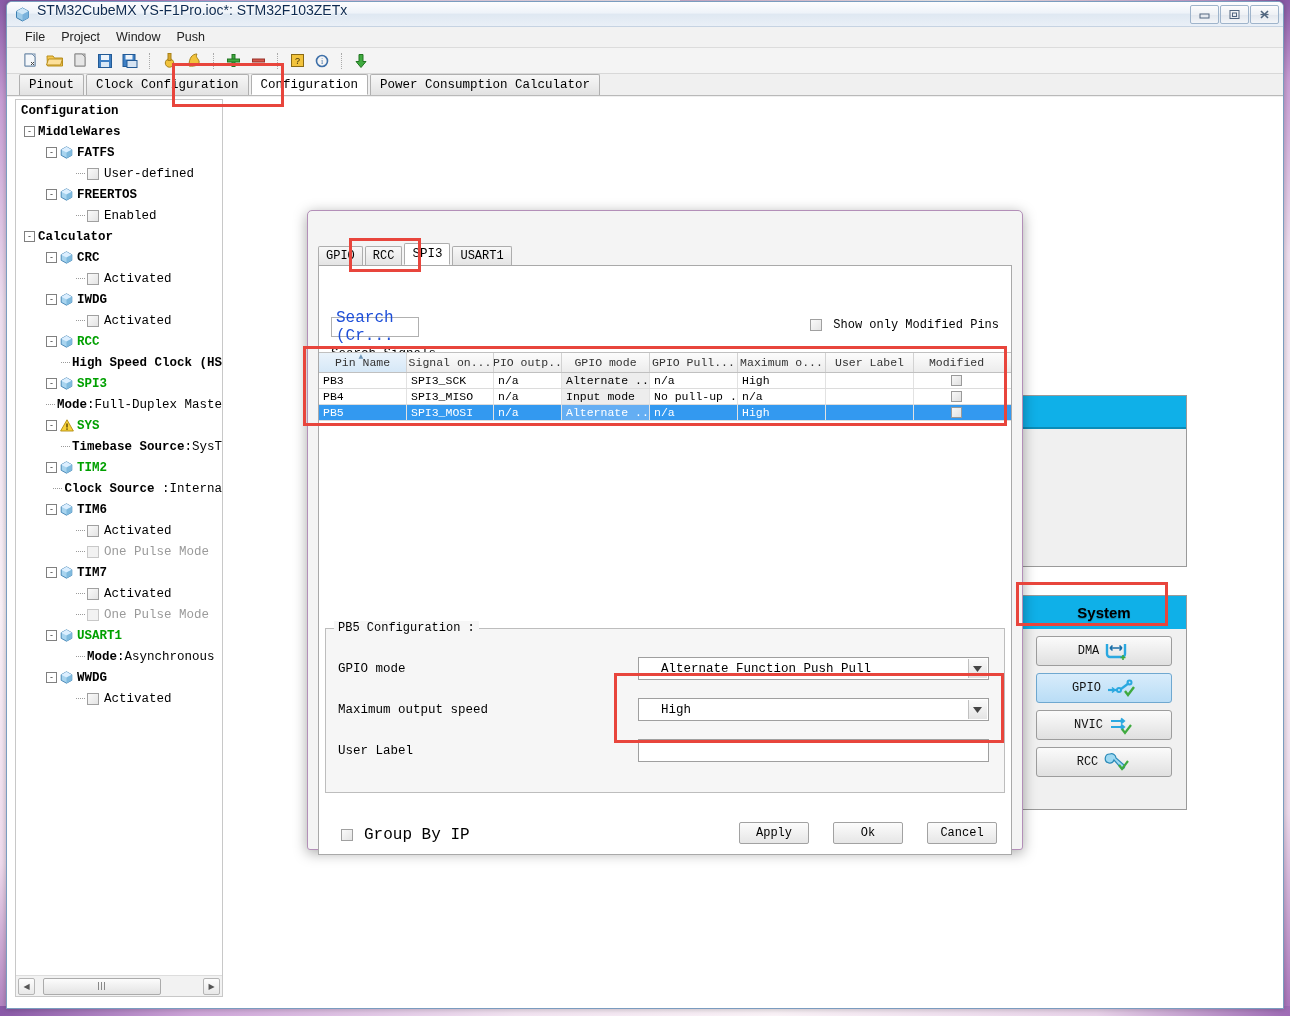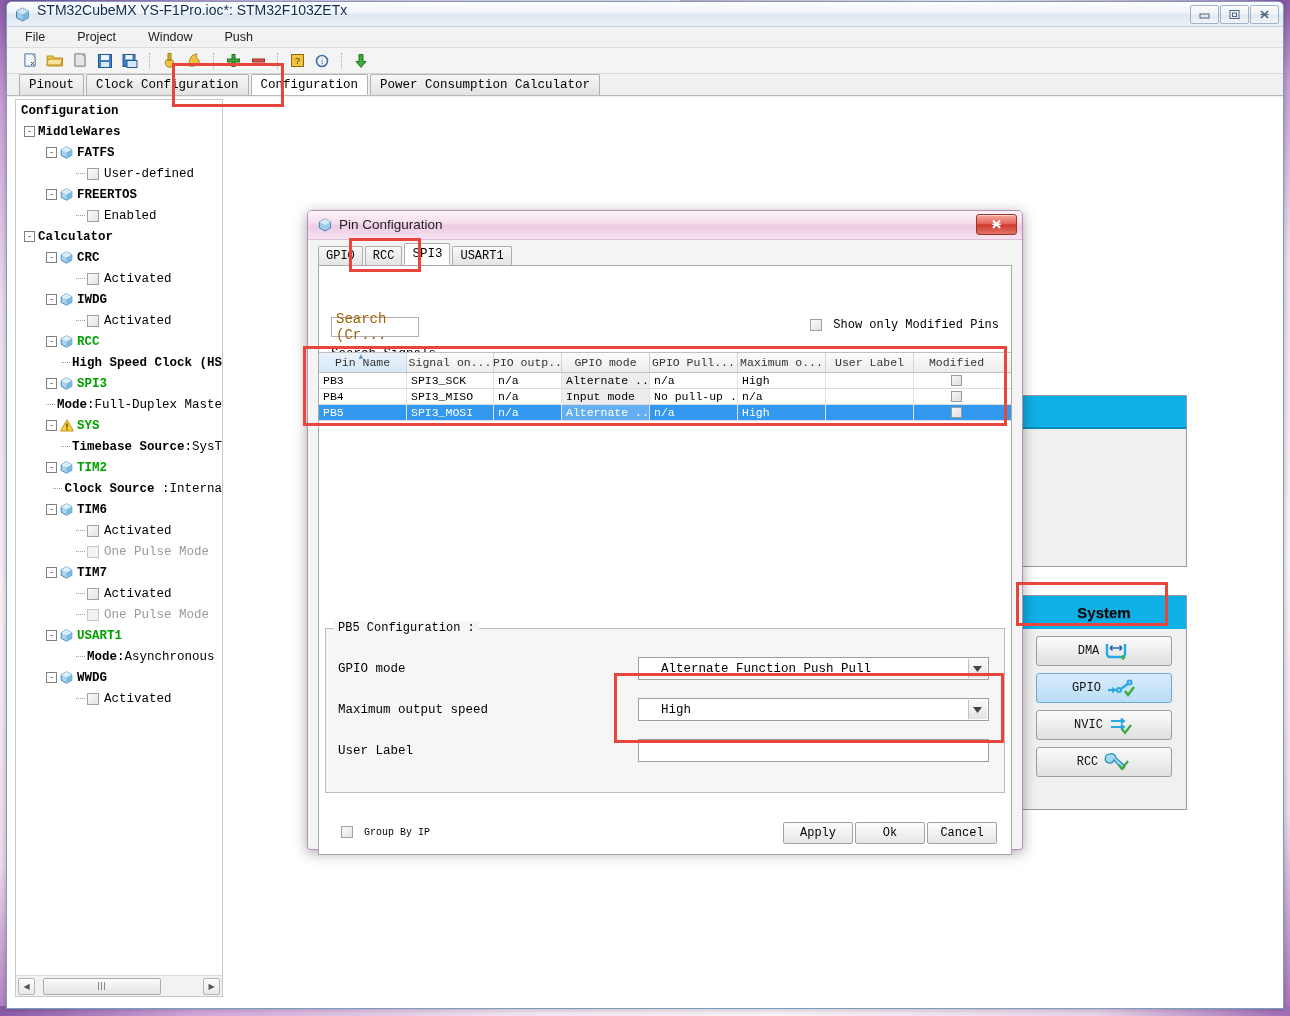--- a/index.html
+++ b/index.html
@@ -55,21 +55,21 @@
     background:linear-gradient(180deg,#fcfcfd,#eef1f5 50%,#e2e7ee 51%,#f3f5f8);
     border:1px solid #9fb4cb; border-radius:2px;
     display:flex; align-items:center; justify-content:center;
     cursor:pointer;
   }
   .win-btn svg { display:block; }
 
   
   #menu-bar {
     height:21px; background:#f2f2f2; border-bottom:1px solid #dcdcdc;
-    display:flex; align-items:center; padding-left:10px; gap:16px;
+    display:flex; align-items:center; padding-left:10px; gap:0;
   }
   .menu-item {
     padding:2px 8px; font-size:12.5px; color:#222; cursor:pointer;
     font-family:"Liberation Sans", sans-serif;
   }
 
   
   #toolbar {
     height:26px; background:#f4f4f4; border-bottom:1px solid #d8d8d8;
     display:flex; align-items:center; padding-left:12px; gap:3px;
@@ -219,21 +219,21 @@
 
   #dlg-content {
     position:absolute; left:10px; top:54px; right:10px; height:590px;
     background:#fff; border:1px solid #a9a9a9;
   }
   #search-label { position:absolute; left:12px; top:33px;
     font-family:"Liberation Mono",monospace; font-size:12.5px; color:#000;margin-top:48px; }
   #search-input {
     position:absolute; left:12px; top:51px; width:88px; height:20px;
     border:1px solid #b0b0b0; background:#fff; padding:0 4px;
-    font-family:"Liberation Mono",monospace; font-size:14px; color:#a16207;
+    font-family:"Liberation Mono",monospace; font-size:16px; color:#1d4ed8;
     display:flex; align-items:center;
   }
   #show-modified { position:absolute; right:12px; top:52px; display:flex; align-items:center; gap:6px; cursor:pointer; }
   #show-modified .lbl { font-family:"Liberation Mono",monospace; font-size:12px; color:#000; }
 
   
   #pin-table { position:absolute; left:0; top:86px; right:0; height:268px; background:#fff; border-top:1px solid #c0c0c0; }
   #tbl-head { display:flex; height:20px; background:linear-gradient(180deg,#fcfcfc,#ececec);
     border-bottom:1px solid #c0c0c0; }
   .th {
@@ -279,22 +279,22 @@
     display:flex; align-items:center; justify-content:center;
   }
   .textbox {
     width:362px; height:23px; background:#fff; border:1px solid #9f9f9f;
     display:flex; align-items:center; padding-left:5px;
     font-family:"Liberation Mono",monospace; font-size:12.5px; color:#000; cursor:text;
   }
 
   #dlg-footer { position:absolute; left:0; right:0; bottom:0; height:40px; }
   #group-by-ip { position:absolute; left:22px; top:12px; display:flex; align-items:center; gap:6px; cursor:pointer; }
-  #group-by-ip .lbl { font-family:"Liberation Mono",monospace; font-size:10px; color:#000; }
-  #dlg-buttons { position:absolute; right:14px; top:8px; display:flex; gap:2px; }
+  #group-by-ip .lbl { font-family:"Liberation Mono",monospace; font-size:16px; color:#000; }
+  #dlg-buttons { position:absolute; right:14px; top:8px; display:flex; gap:24px; }
   .dbtn {
     width:70px; height:22px;
     background:linear-gradient(180deg,#fcfcfc,#e6e6e6);
     border:1px solid #a2a2a2; border-radius:2px;
     display:flex; align-items:center; justify-content:center;
     font-family:"Liberation Mono",monospace; font-size:12px; color:#000; cursor:pointer;
   }
 
   
   .anno { position:absolute; border:3px solid #e8453c; pointer-events:none; z-index:60; }
@@ -712,35 +712,20 @@
           </svg>
         </span>
       </div>
     </div>
 
 
   </div>
 
   <div id="pin-dialog">
 
-    <div id="dlg-title">
-      <span id="dlg-icon">
-        <svg width="14" height="14" viewBox="0 0 15 15">
-          <polygon points="7.5,1 13.5,4.3 13.5,10.7 7.5,14 1.5,10.7 1.5,4.3" fill="#9ecbe8" stroke="#3c7fb1"></polygon>
-          <polygon points="7.5,1 13.5,4.3 7.5,7.6 1.5,4.3" fill="#d4eaf8"></polygon>
-        </svg>
-      </span>
-      <span id="dlg-title-text">Pin Configuration</span>
-      <div id="dlg-close">
-        <svg width="15" height="13" viewBox="0 0 15 13">
-          <path d="M4 2.5 L11 10 M11 2.5 L4 10" stroke="#fff" stroke-width="1.9" fill="none"></path>
-          <path d="M3.2 6.3 L11.8 6.3" stroke="#fff" stroke-width="1.3"></path>
-        </svg>
-      </div>
-    </div>
 
     <div id="dlg-tabs">
       <div class="dtab">GPIO</div>
       <div class="dtab">RCC</div>
       <div class="dtab active">SPI3</div>
       <div class="dtab">USART1</div>
     </div>
 
     <div id="dlg-content">
 

